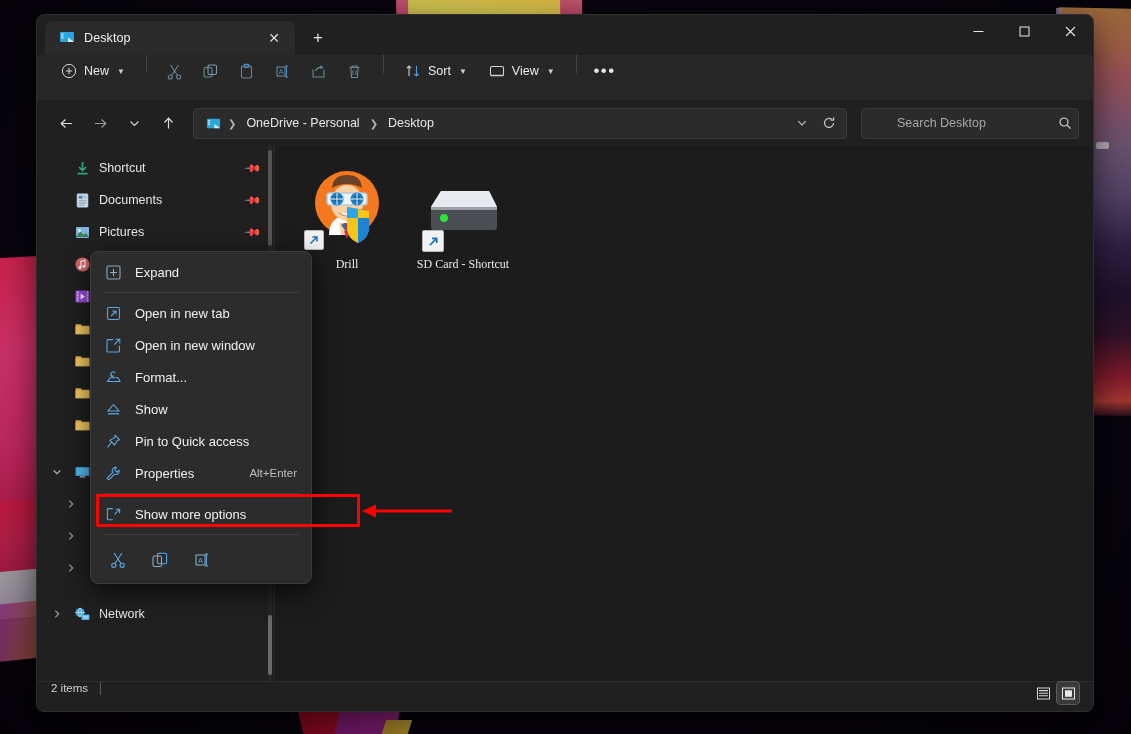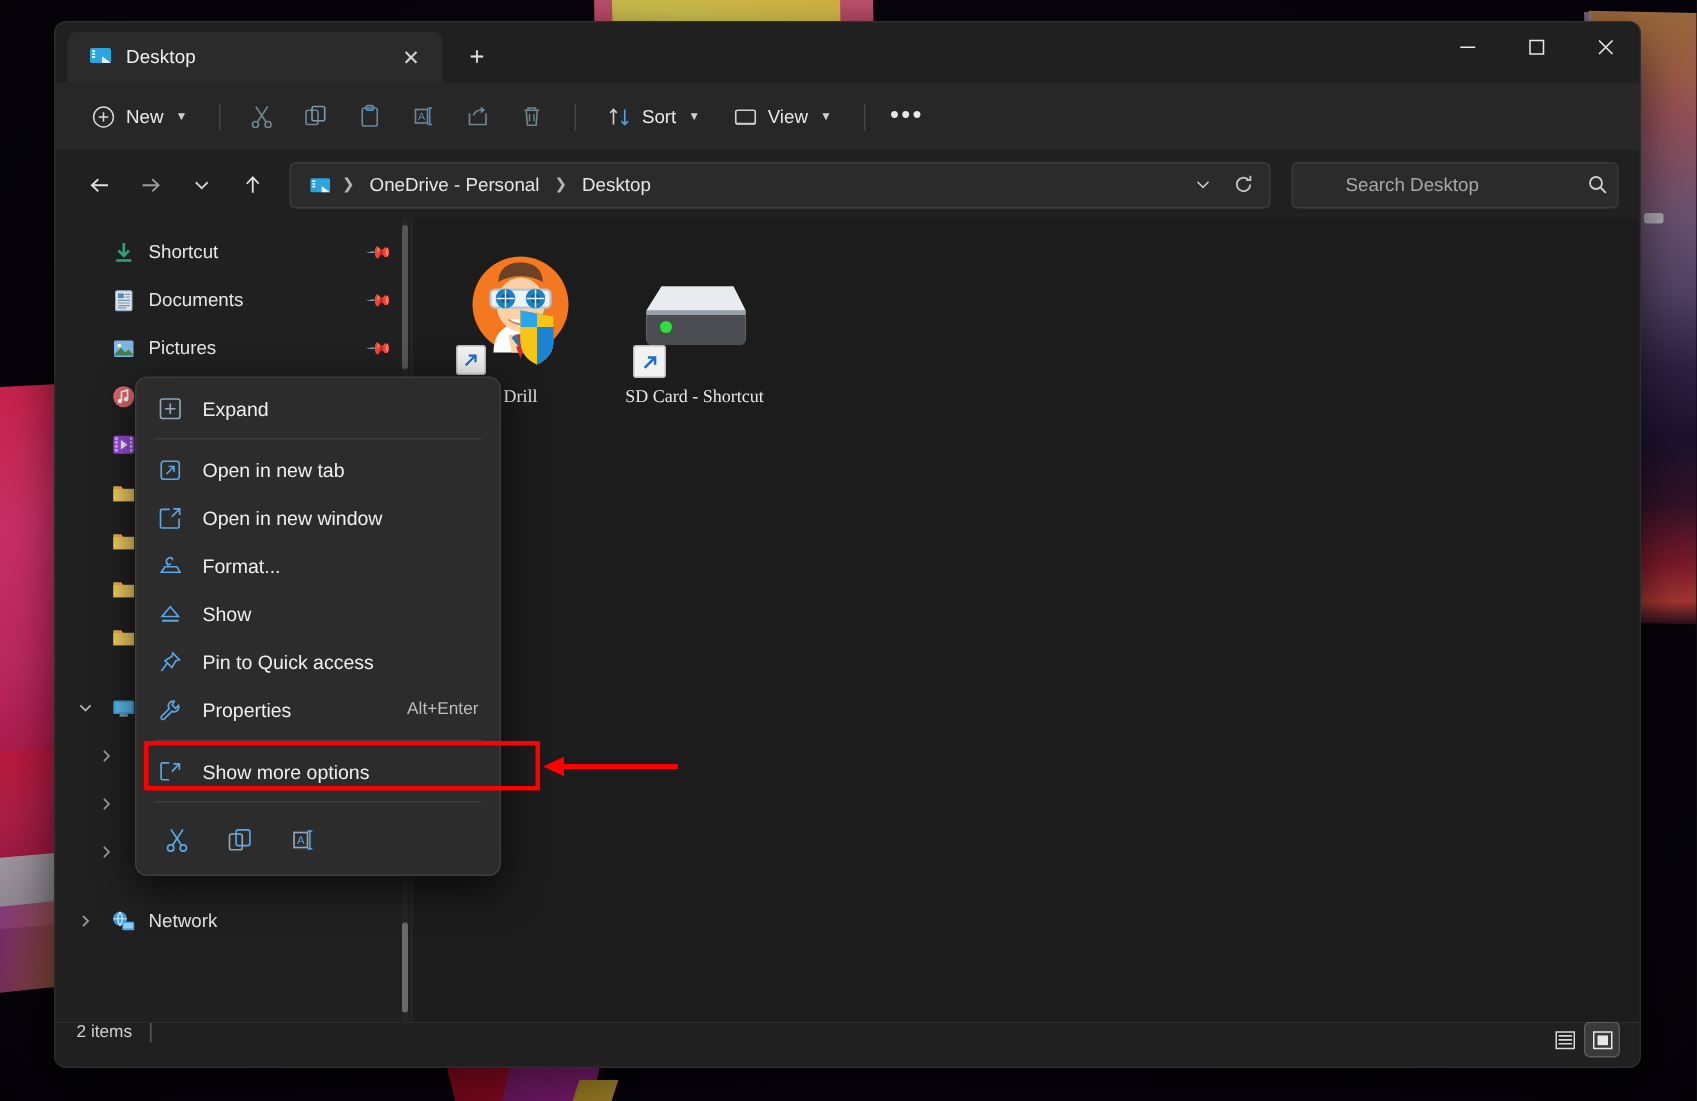--- a/index.html
+++ b/index.html
@@ -144,21 +144,21 @@
   }
   .wincontrols { display:flex; align-self: flex-start; }
   .wc {
     width: 46px; height: 32px; display:flex; align-items:center; justify-content:center;
     color:#e8e8e8; font-size: 11px;
   }
 
   
   .commandbar {
     height: 45px; background:#272727;
-    display:flex; align-items:center; padding: 0 14px; gap: 2px;
+    display:flex; align-items:flex-start; padding: 0 14px; gap: 2px;
     flex: none;
   }
   .cmd-btn {
     display:flex; align-items:center; gap:7px;
     height: 32px; padding: 0 10px; border-radius:5px;
     color:#e9e9e9; font-size:12.5px; white-space:nowrap;
   }
   .cmd-icon-btn {
     width: 34px; height: 32px; border-radius:5px;
     display:flex; align-items:center; justify-content:center;
@@ -265,21 +265,21 @@
   .vbtn {
     width:22px;height:22px;border-radius:3px;
     display:flex;align-items:center;justify-content:center;
   }
   .vbtn.active { background:#3a3a3a; outline:1px solid #5c5c5c; }
 
   
   #ctxmenu {
     position: absolute;
     left: 90px; top: 251px;
-    width: 244px;
+    width: 222px;
     background: #2c2c2c;
     border: 1px solid #3d3d3d;
     border-radius: 8px;
     box-shadow: 0 8px 26px rgba(0,0,0,.7);
     padding: 4px;
     z-index: 50;
   }
   .ctx-item {
     height: 32px; display:flex; align-items:center;
     padding: 0 10px; border-radius:4px; gap: 13px;

